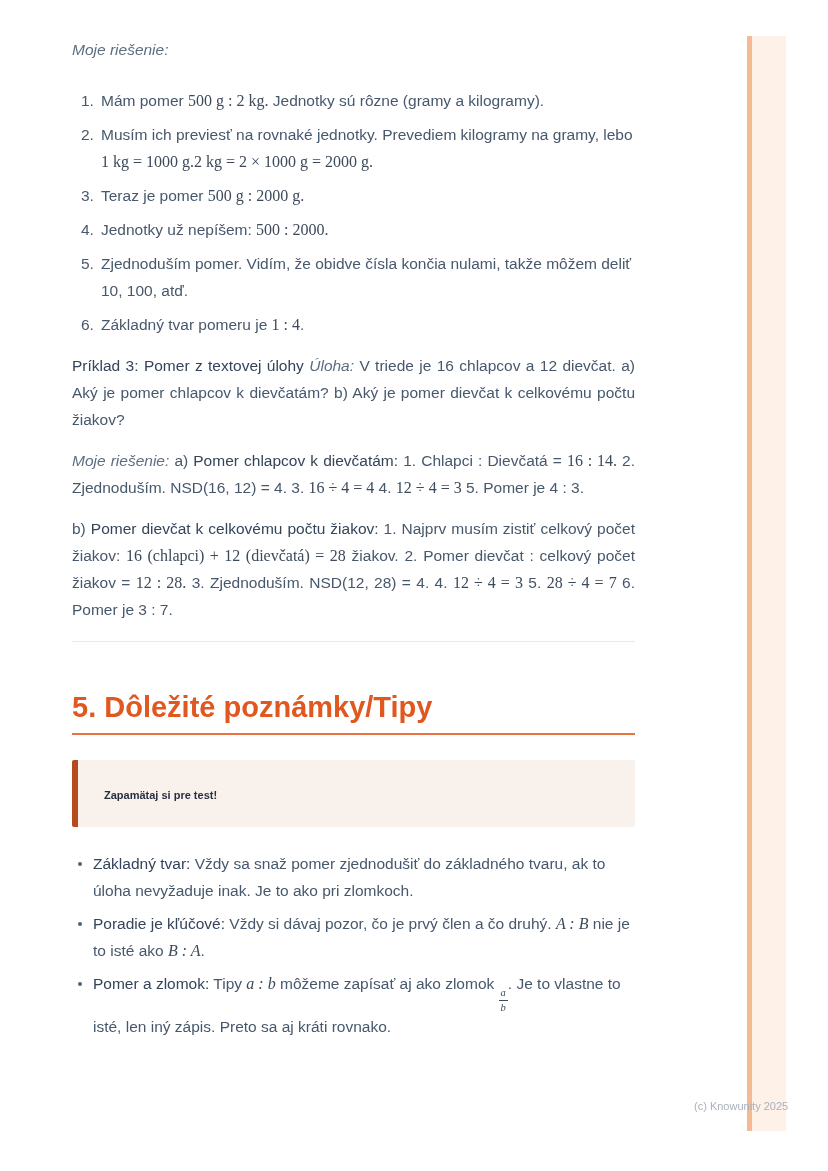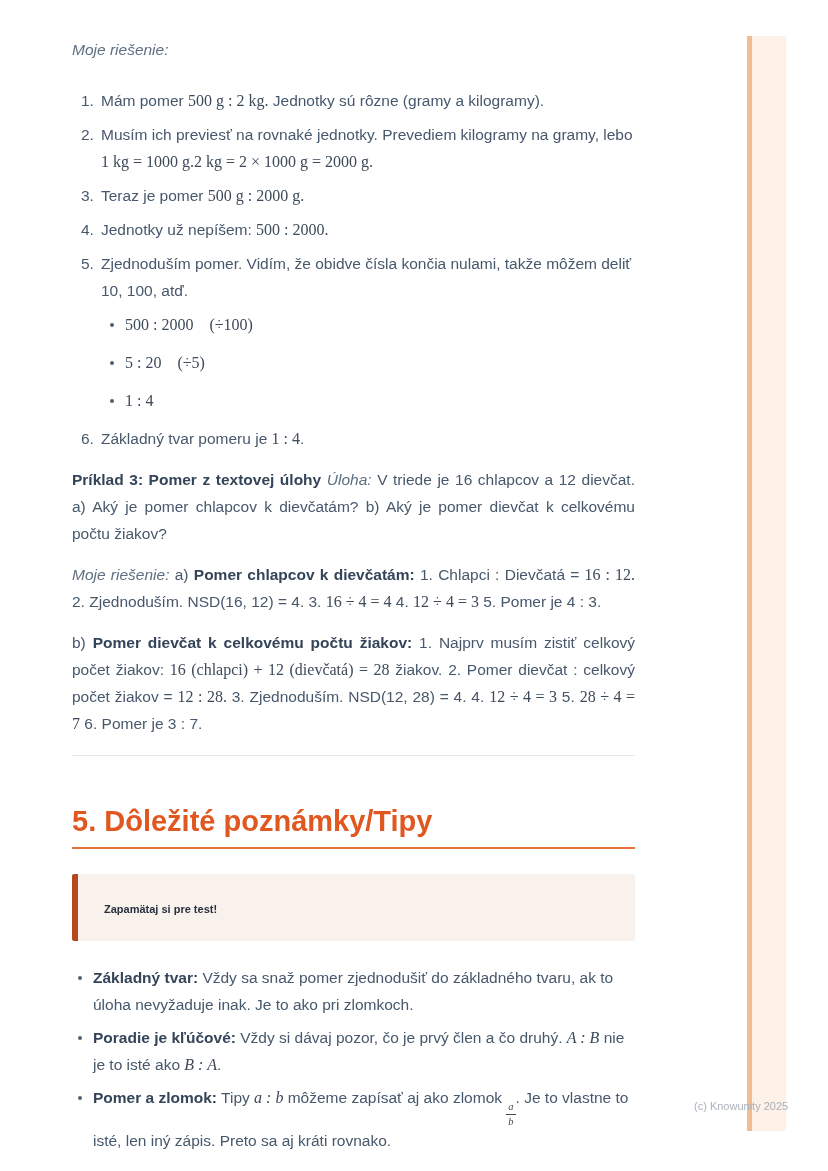--- a/index.html
+++ b/index.html
@@ -51,21 +51,21 @@
     font-family: "Liberation Serif", "DejaVu Serif", serif;
     font-size: 16px;
     color: var(--math);
   }
   .mi {
     font-family: "Liberation Serif", "DejaVu Serif", serif;
     font-size: 16px;
     font-style: italic;
     color: var(--math);
   }
-  .b { font-weight: 700; color: var(--bold); }
+  .b { font-weight: 400; color: var(--bold); }
   .it { font-style: italic; color: var(--muted); }
   .steps { margin: 0; }
   .step { display: flex; margin-bottom: 7px; padding-left: 9px; }
   .step-num { flex: none; width: 15px; margin-right: 5px; }
   .step-text { flex: 1; }
   .substeps { margin: 0 0 7px 0; padding-left: 38px; }
   .substep { display: flex; margin-bottom: 11px; }
   .dot {
     flex: none; width: 4px; height: 4px;
     border-radius: 50%;
@@ -150,44 +150,30 @@
       </div>
     <div class="step">
         <span class="step-num">4.</span>
         <span class="step-text"><span>Jednotky už nepíšem: </span><span class="math">500 : 2000.</span><span></span></span>
       </div>
     <div class="step">
         <span class="step-num">5.</span>
         <span class="step-text"><span>Zjednoduším pomer. Vidím, že obidve čísla končia nulami, takže môžem deliť 10, 100, atď.</span></span>
       </div>
 
-    <div class="substeps">
-      <div class="substep">
-          <span class="dot"></span>
-          <span class="math">500 : 2000  (÷100)</span>
-        </div>
-      <div class="substep">
-          <span class="dot"></span>
-          <span class="math">5 : 20  (÷5)</span>
-        </div>
-      <div class="substep">
-          <span class="dot"></span>
-          <span class="math">1 : 4</span>
-        </div>
-    </div>
 
     <div class="step">
         <span class="step-num">6.</span>
         <span class="step-text"><span>Základný tvar pomeru je </span><span class="math">1 : 4</span><span>.</span></span>
       </div>
   </div>
 
   <p class="para"><span class="b">Príklad 3: Pomer z textovej úlohy</span><span class="it"> Úloha:</span><span> V triede je 16 chlapcov a 12 dievčat. a) Aký je pomer chlapcov k dievčatám? b) Aký je pomer dievčat k celkovému počtu žiakov?</span></p>
 
-  <p class="para"><span class="it">Moje riešenie:</span><span> a) </span><span class="b">Pomer chlapcov k dievčatám:</span><span> 1. Chlapci : Dievčatá = </span><span class="math">16 : 12.</span><span> 2. Zjednoduším. NSD(16, 12) = 4. 3. </span><span class="math">16 ÷ 4 = 4</span><span> 4. </span><span class="math">12 ÷ 4 = 3</span><span> 5. Pomer je 4 : 3.</span></p>
+  <p class="para"><span class="it">Moje riešenie:</span><span> a) </span><span class="b">Pomer chlapcov k dievčatám:</span><span> 1. Chlapci : Dievčatá = </span><span class="math">16 : 14.</span><span> 2. Zjednoduším. NSD(16, 12) = 4. 3. </span><span class="math">16 ÷ 4 = 4</span><span> 4. </span><span class="math">12 ÷ 4 = 3</span><span> 5. Pomer je 4 : 3.</span></p>
 
   <p class="para"><span>b) </span><span class="b">Pomer dievčat k celkovému počtu žiakov:</span><span> 1. Najprv musím zistiť celkový počet žiakov: </span><span class="math">16 (chlapci) + 12 (dievčatá) = 28</span><span> žiakov. 2. Pomer dievčat : celkový počet žiakov = </span><span class="math">12 : 28.</span><span> 3. Zjednoduším. NSD(12, 28) = 4. 4. </span><span class="math">12 ÷ 4 = 3</span><span> 5. </span><span class="math">28 ÷ 4 = 7</span><span> 6. Pomer je 3 : 7.</span></p>
 
   <hr class="gray">
 
   <h2 class="section-title">5. Dôležité poznámky/Tipy</h2>
   <hr class="orange">
 
   <div class="callout">
     <span class="callout-title">Zapamätaj si pre test!</span>

